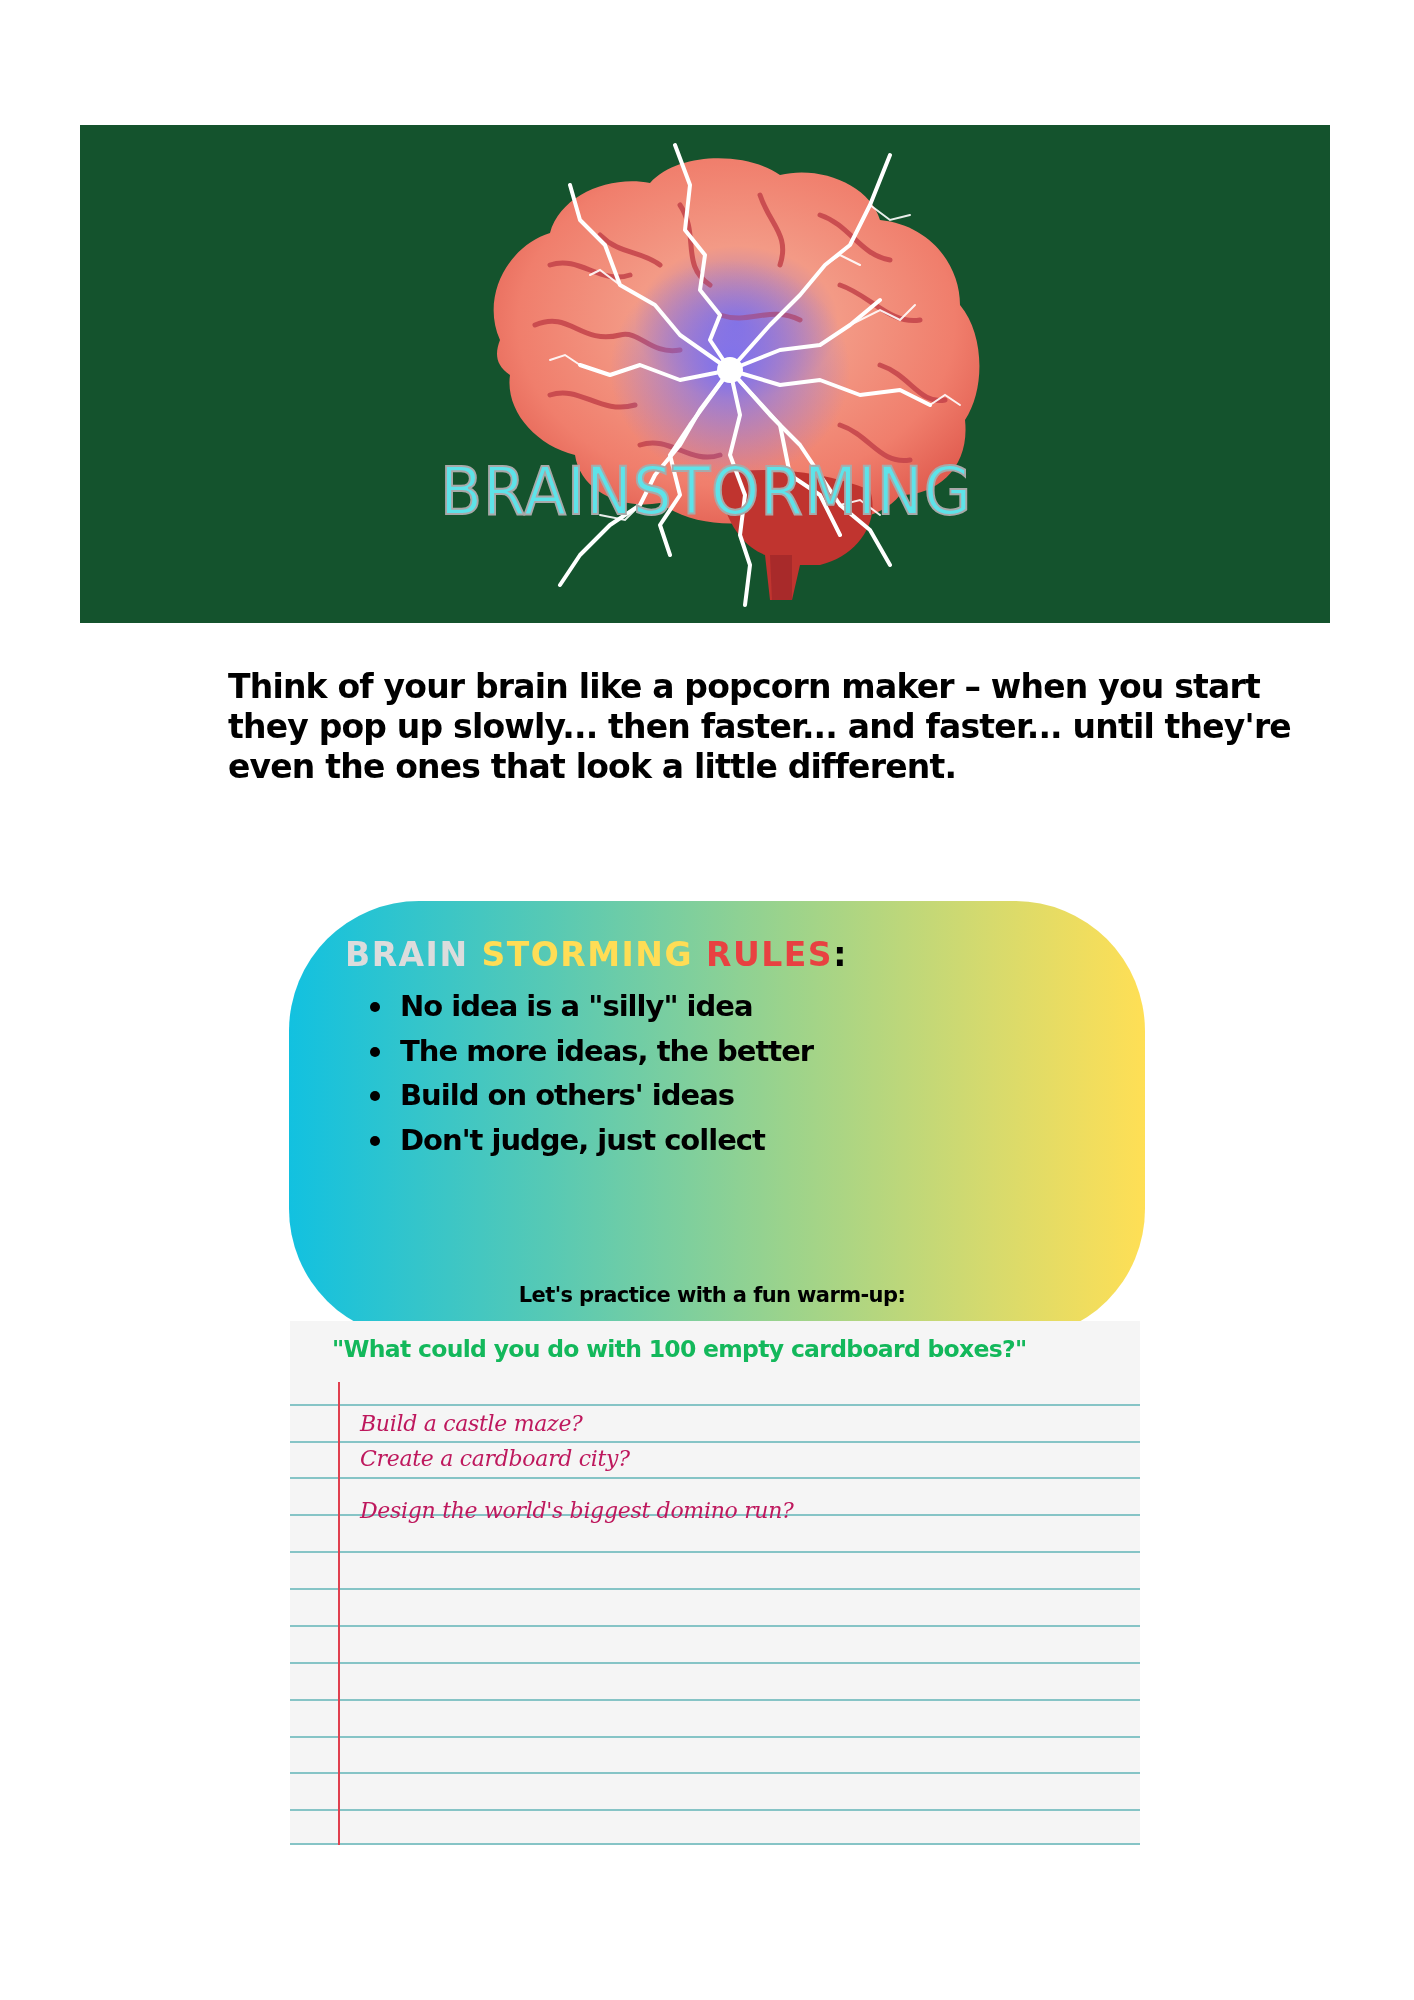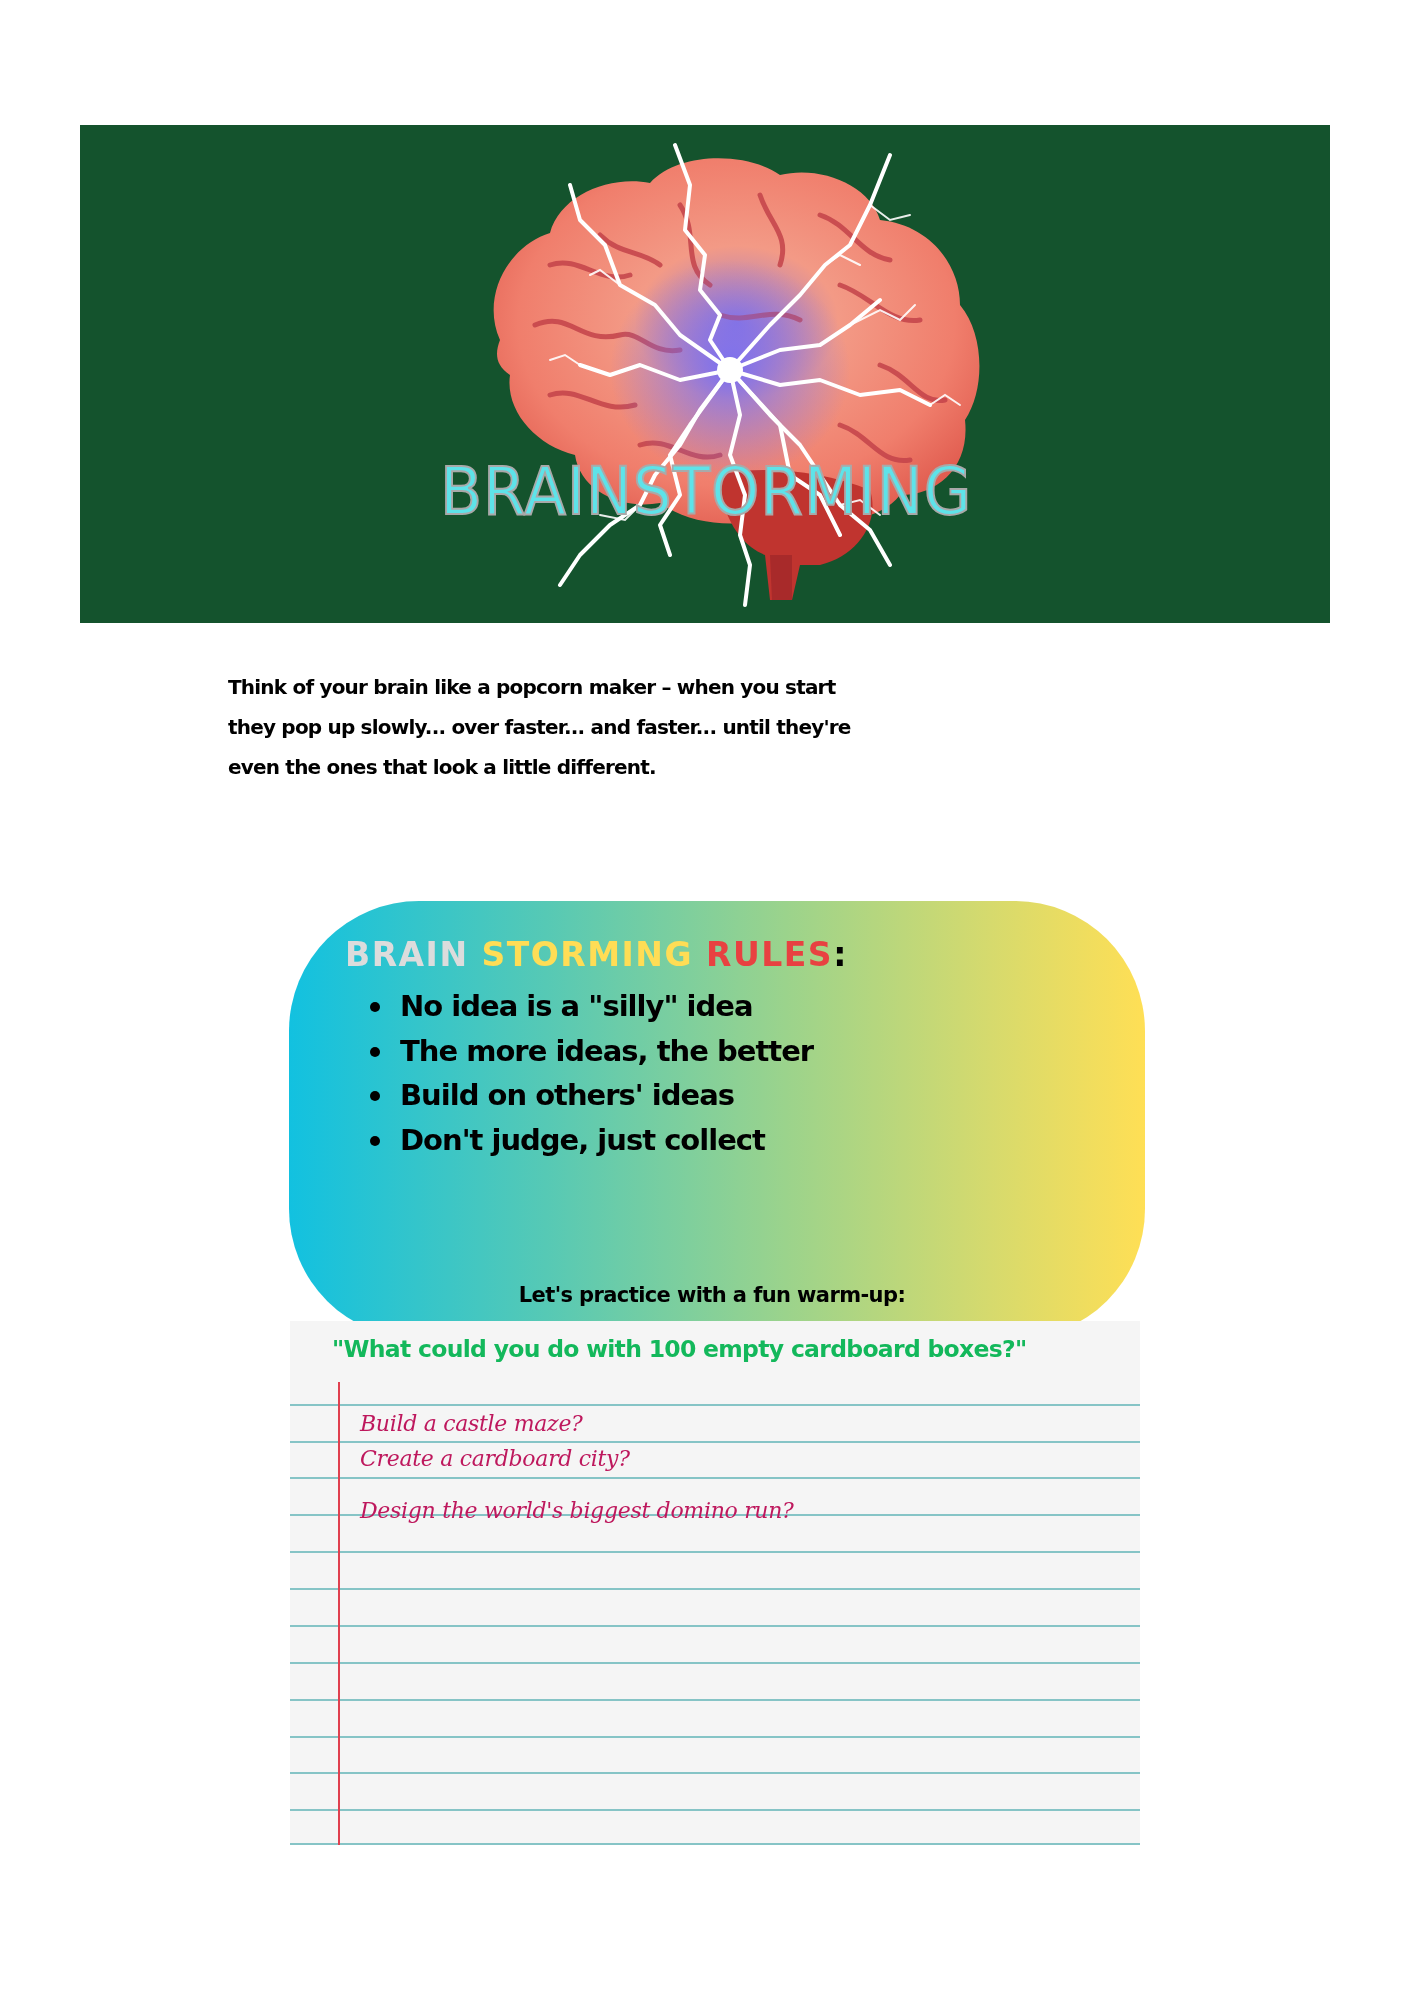--- a/index.html
+++ b/index.html
@@ -17,21 +17,21 @@
       font-family: "DejaVu Sans", sans-serif; font-weight: normal;
       font-size: 66px; letter-spacing: 1px; color: #5ee3e9;
       -webkit-text-stroke: 2px #a9a9a9; line-height: 66px;
       transform: scaleX(0.93); transform-origin: 640px 0;
     }
 
     
     .intro {
       position: absolute; left: 228px; top: 667px; width: 1000px;
       font-family: "DejaVu Sans", sans-serif; font-weight: bold;
-      font-size: 20px; line-height: 40px; letter-spacing: -0.8px;
+      font-size: 33px; line-height: 40px; letter-spacing: -0.8px;
     }
     .intro span { display: block; white-space: nowrap; }
 
     
     .rules {
       position: absolute; left: 289px; top: 901px; width: 856px; height: 438px;
       border-radius: 130px;
       background: linear-gradient(90deg, #12c1e0 0%, #56c9b5 30%, #9bd38c 58%, #d6da6d 82%, #ffdf55 100%);
     }
     .rules-title {
@@ -146,21 +146,21 @@
       <path d="M850,280 L865,270 L880,280"></path>
       <path d="M790,80 L810,95 L830,90"></path>
     </g>
     <circle cx="650" cy="245" r="13" fill="#ffffff"></circle>
   </svg>
   <div class="banner-title">BRAINSTORMING</div>
 </div>
 
 <div class="intro">
   <span>Think of your brain like a popcorn maker – when you start</span>
-  <span>they pop up slowly... over faster... and faster... until they're</span>
+  <span>they pop up slowly... then faster... and faster... until they're</span>
   <span>even the ones that look a little different.</span>
 </div>
 
 <div class="rules">
   <div class="rules-title">
     <span class="w1">BRAIN</span>
     <span class="w2">STORMING</span>
     <span class="w3">RULES</span><span class="w4">:</span>
   </div>
   <ul class="rules-list">

